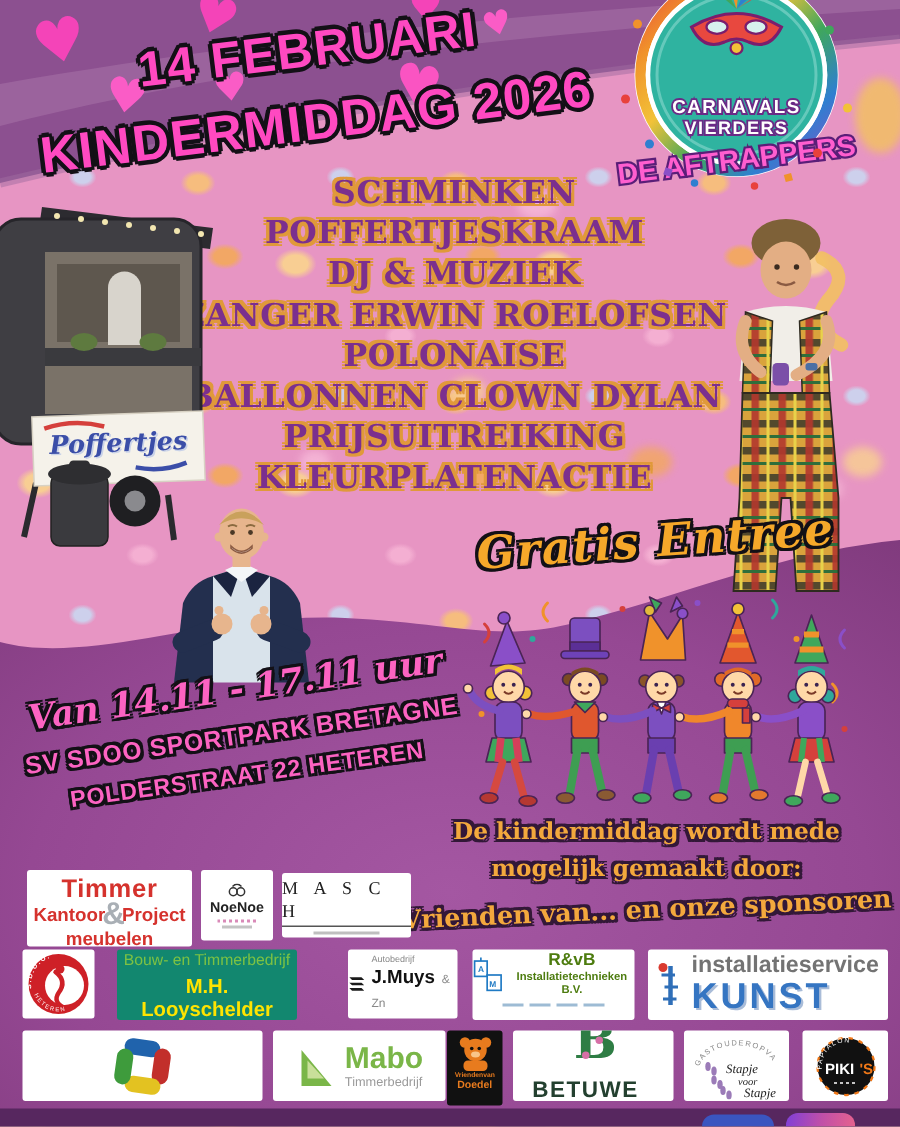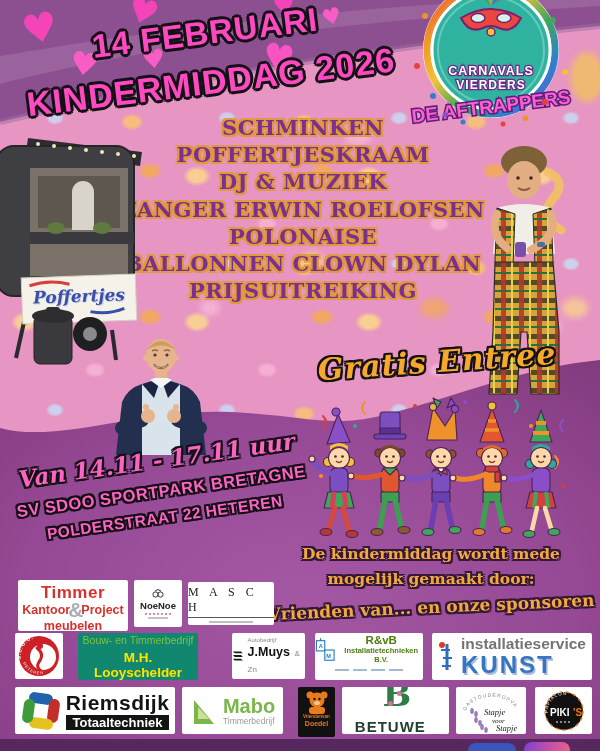--- a/index.html
+++ b/index.html
@@ -203,20 +203,21 @@
   </svg>
 
   <div class="activities olo2">
     <div>SCHMINKEN</div>
     <div>POFFERTJESKRAAM</div>
     <div>DJ &amp; MUZIEK</div>
     <div>ZANGER ERWIN ROELOFSEN</div>
     <div>POLONAISE</div>
     <div>BALLONNEN CLOWN DYLAN</div>
     <div>PRIJSUITREIKING</div>
+    <div>KLEURPLATENACTIE</div>
   </div>
 
   <svg class="abs" style="left:-6px;top:126px;" width="158" height="240" viewBox="0 0 158 240">
     <path d="M34,12 L148,26 L146,40 L32,26 Z" fill="#2C2B30"></path>
     <rect x="2" y="20" width="138" height="150" rx="18" fill="#3F3E43" stroke="#26252A" stroke-width="2"></rect>
     <rect x="36" y="42" width="98" height="108" fill="#7A7268"></rect>
     <rect x="44" y="50" width="82" height="52" fill="#5E574E"></rect>
     <path d="M78,66 a11,11 0 0 1 22,0 L100,104 L78,104 Z" fill="#D8D4CC"></path>
     <rect x="36" y="106" width="104" height="12" fill="#3A3A3E"></rect>
     <ellipse cx="62" cy="102" rx="9" ry="6" fill="#5E7A3F"></ellipse>
@@ -540,27 +541,23 @@
   </div>
 
   <div class="card riems" style="left:15px;top:687px;width:160px;height:47px;">
     <svg width="40" height="40" viewBox="0 0 40 40">
       <rect x="8" y="2" width="24" height="11" rx="5.5" fill="#2063AC" transform="rotate(8 20 7.5)"></rect>
       <rect x="27" y="8" width="11" height="24" rx="5.5" fill="#C22F2B" transform="rotate(8 32.5 20)"></rect>
       <rect x="8" y="27" width="24" height="11" rx="5.5" fill="#E3C221" transform="rotate(8 20 32.5)"></rect>
       <rect x="2" y="8" width="11" height="24" rx="5.5" fill="#3E9B3C" transform="rotate(8 7.5 20)"></rect>
       <circle cx="20" cy="20" r="5" fill="#FFFFFF"></circle>
     </svg>
-    <div class="riems-text">
-      <div class="riems-name">Riemsdijk</div>
-      <div class="riems-bar">Totaaltechniek</div>
-    </div>
-  </div>
-
-  <div class="card mabo" style="left:182px;top:687px;width:101px;height:47px;">
+  </div>
+
+  <div class="card mabo" style="left:182px;top:687px;width:115px;height:47px;">
     <svg width="28" height="32" viewBox="0 0 28 32">
       <path d="M4,29 L4,5 L24,29 Z" fill="#7AB648"></path>
       <path d="M8,24 L8,12 L19,24 Z" fill="#C9DF9A"></path>
     </svg>
     <div class="mabo-text">
       <div class="mabo-name">Mabo</div>
       <div class="mabo-l2">Timmerbedrijf</div>
     </div>
   </div>
 

